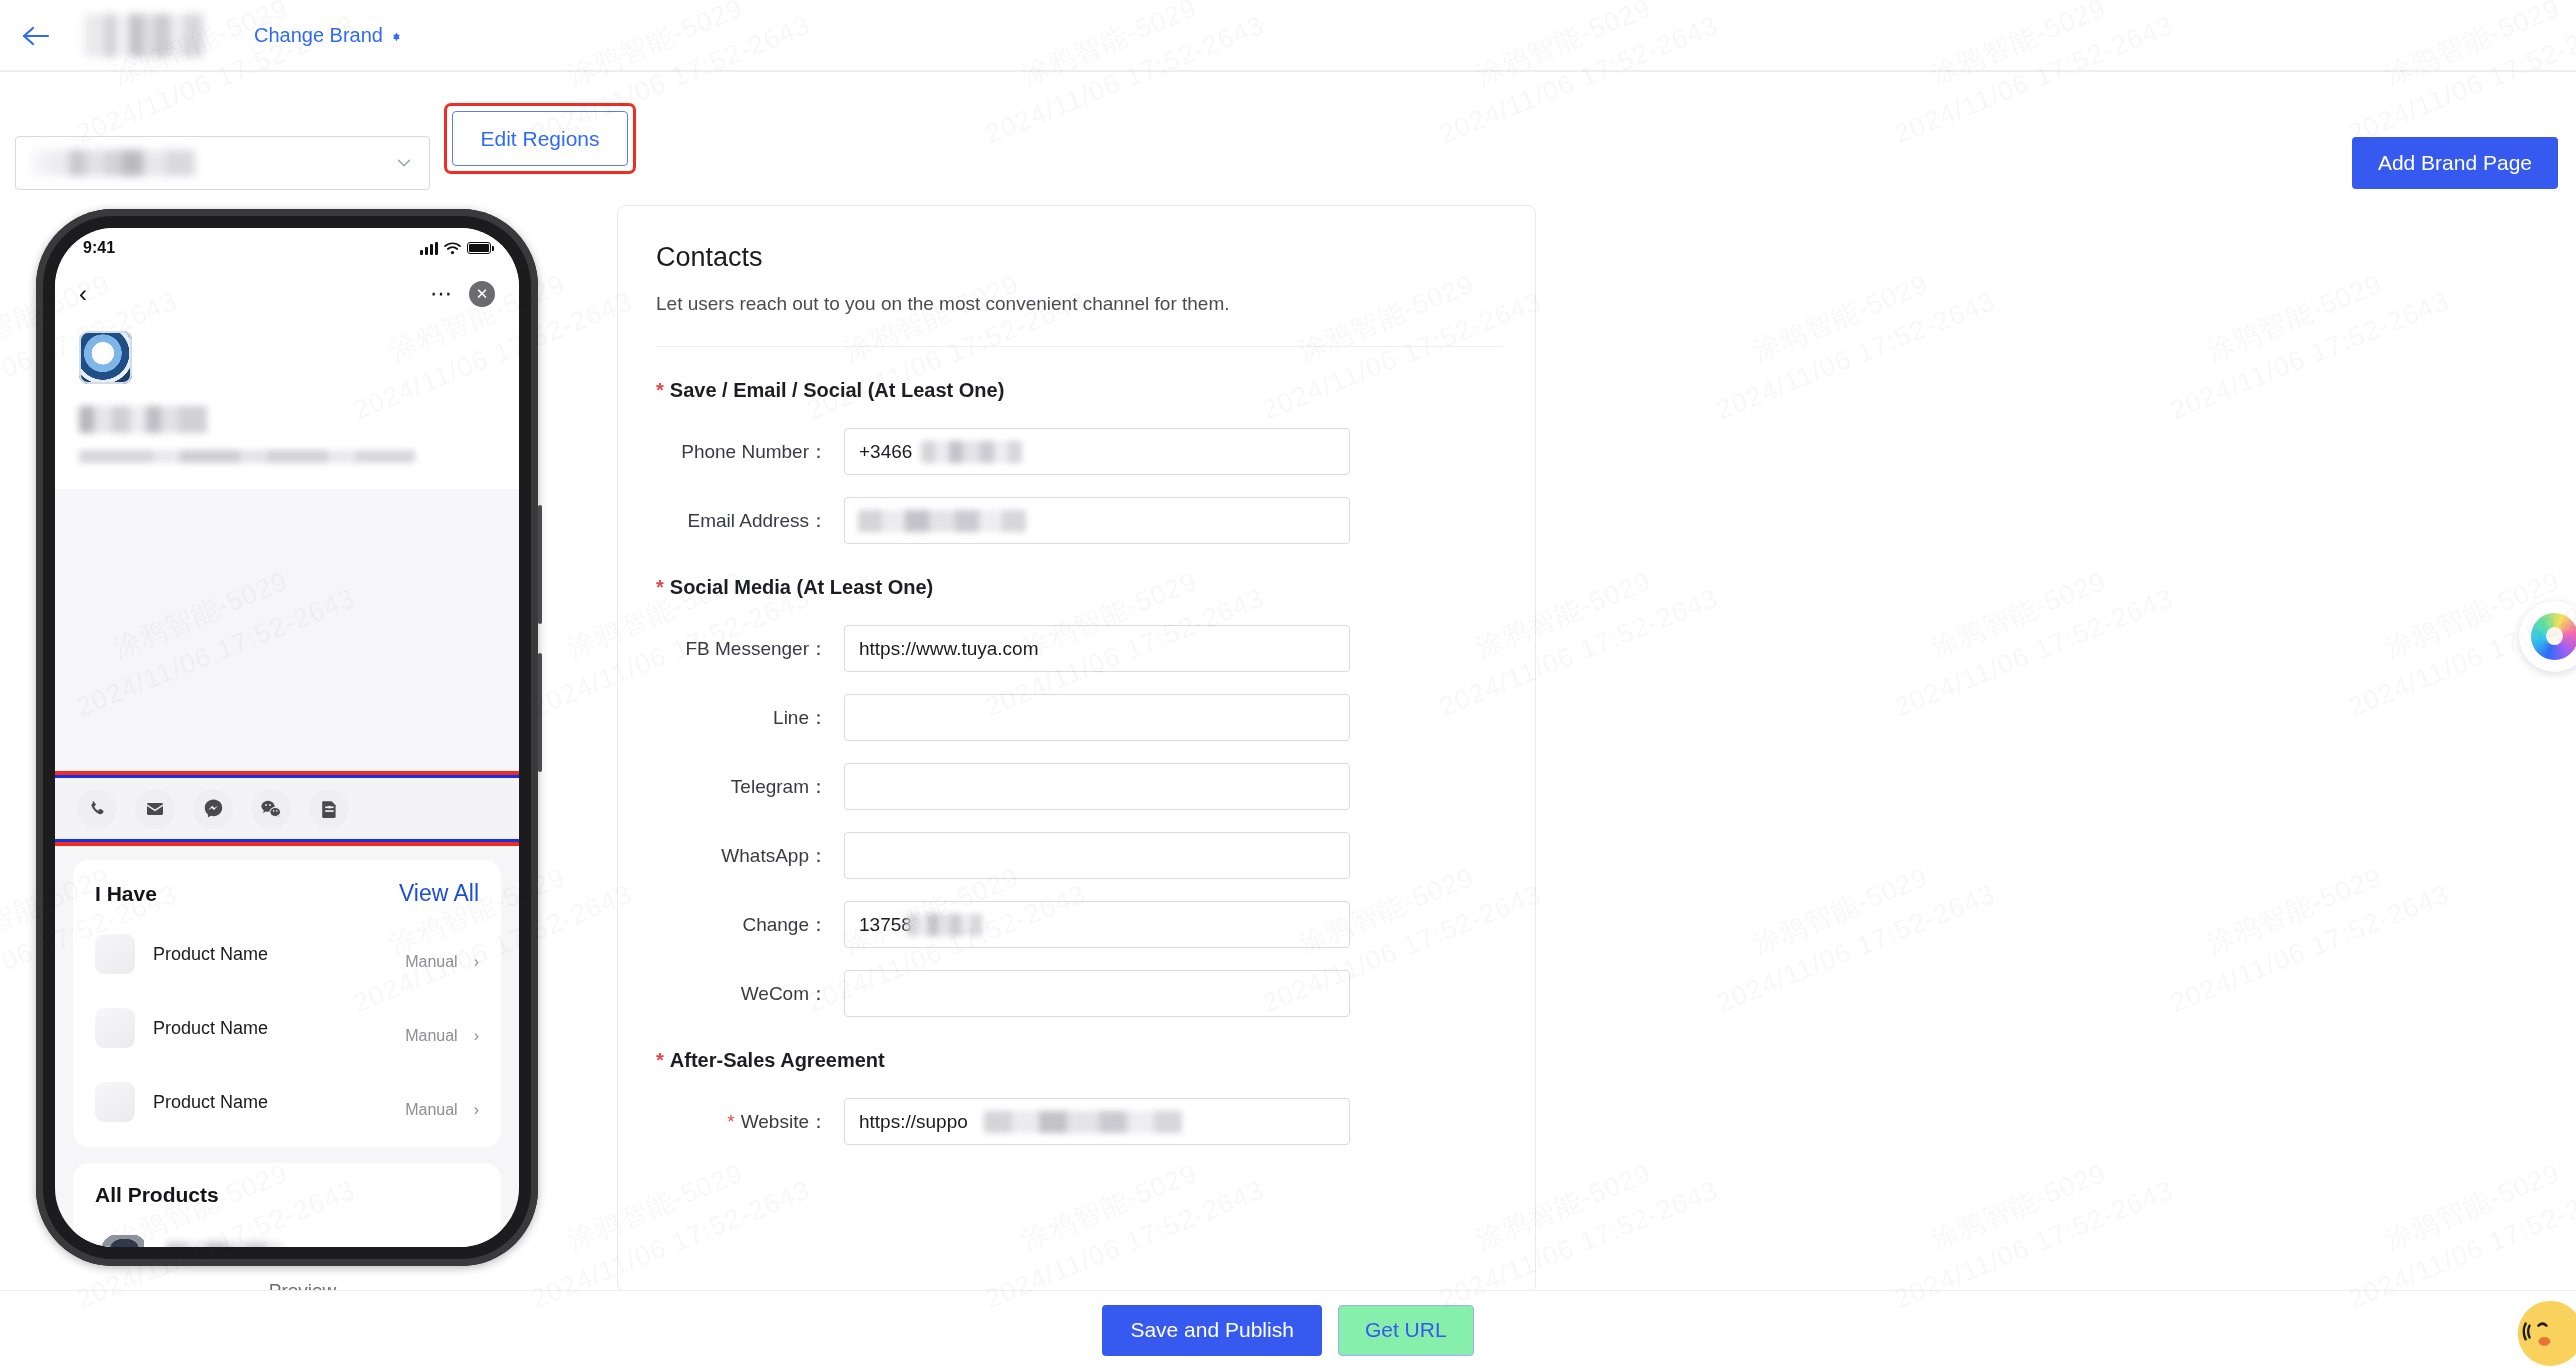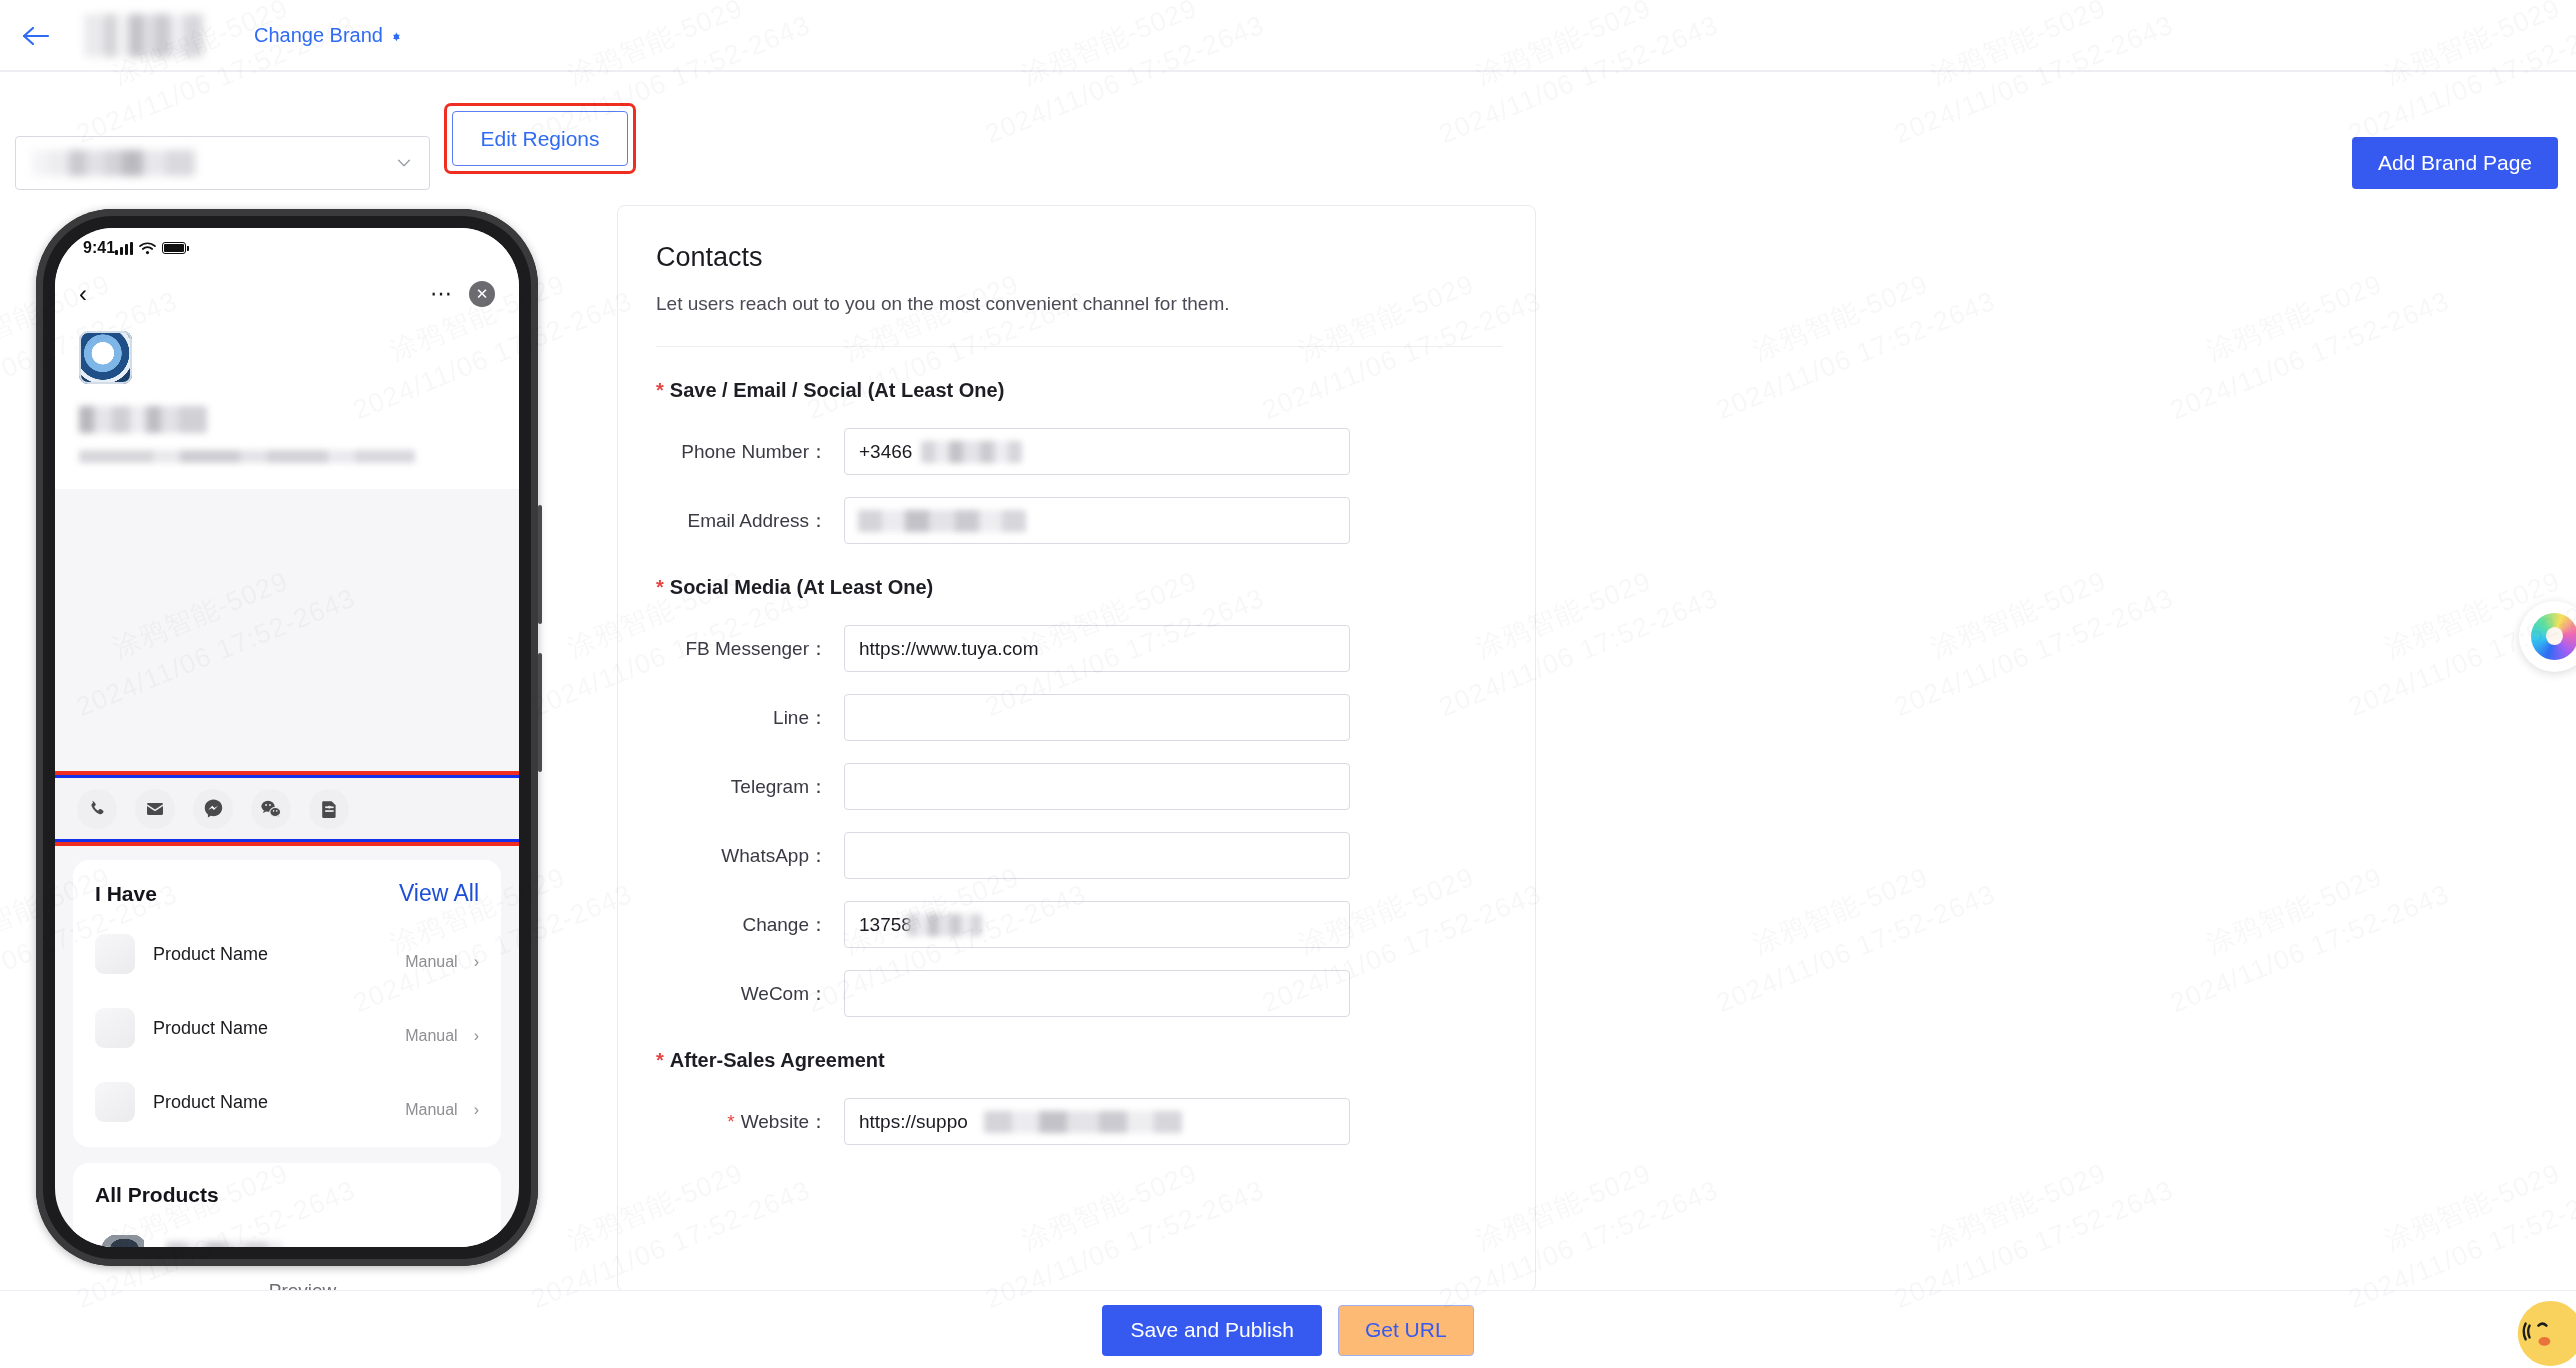--- a/index.html
+++ b/index.html
@@ -144,21 +144,21 @@
     width: 229px; height: 35px;
     background: #1c1c1e;
     border-bottom-left-radius: 20px; border-bottom-right-radius: 20px;
     z-index: 4;
     display: flex; align-items: center; justify-content: center; gap: 18px;
   }
   .notch .speaker { width: 65px; height: 6px; border-radius: 3px; background: #343438; }
   .notch .cam { width: 11px; height: 11px; border-radius: 50%; background: #24243a; box-shadow: inset 0 0 0 2px #15152a;}
   .statusbar {
     position: absolute; left: 0; top: 0; width: 100%; height: 40px;
-    display: flex; align-items: center; justify-content: flex-start;
+    display: flex; align-items: center; justify-content: space-between;
     padding: 16px 28px; z-index: 5;
     background: #fff;
   }
   .st-time { font-size: 16px; font-weight: bold; color: #111; }
   .st-icons { display: flex; align-items: center; gap: 6px; }
   .bars { display: flex; align-items: flex-end; gap: 2px; height: 13px; }
   .bars i { display: block; width: 3px; background: #111; border-radius: 1px; }
   .bars i:nth-child(1){height:5px} .bars i:nth-child(2){height:8px}
   .bars i:nth-child(3){height:11px} .bars i:nth-child(4){height:13px}
   .batt { width: 24px; height: 12px; border: 1.6px solid #111; border-radius: 3px; position: relative; }
@@ -290,21 +290,21 @@
     z-index: 20;
   }
   .btn-primary {
     height: 51px; padding: 0 28px;
     background: #3659f0; color: #fff;
     border: none; border-radius: 4px;
     font-size: 21px; font-family: inherit; cursor: pointer;
   }
   .btn-ghost {
     height: 51px; padding: 0 26px;
-    background: #fdba74; color: #3659f0;
+    background: #86efac; color: #3659f0;
     border: 1px solid #9db0f7; border-radius: 4px;
     font-size: 21px; font-family: inherit; cursor: pointer;
   }
 
   
   .assistant-orb {
     position: absolute; right: -14px; top: 601px;
     width: 71px; height: 71px; border-radius: 50%;
     background: #fff;
     box-shadow: 0 2px 10px rgba(0,0,0,.14);

